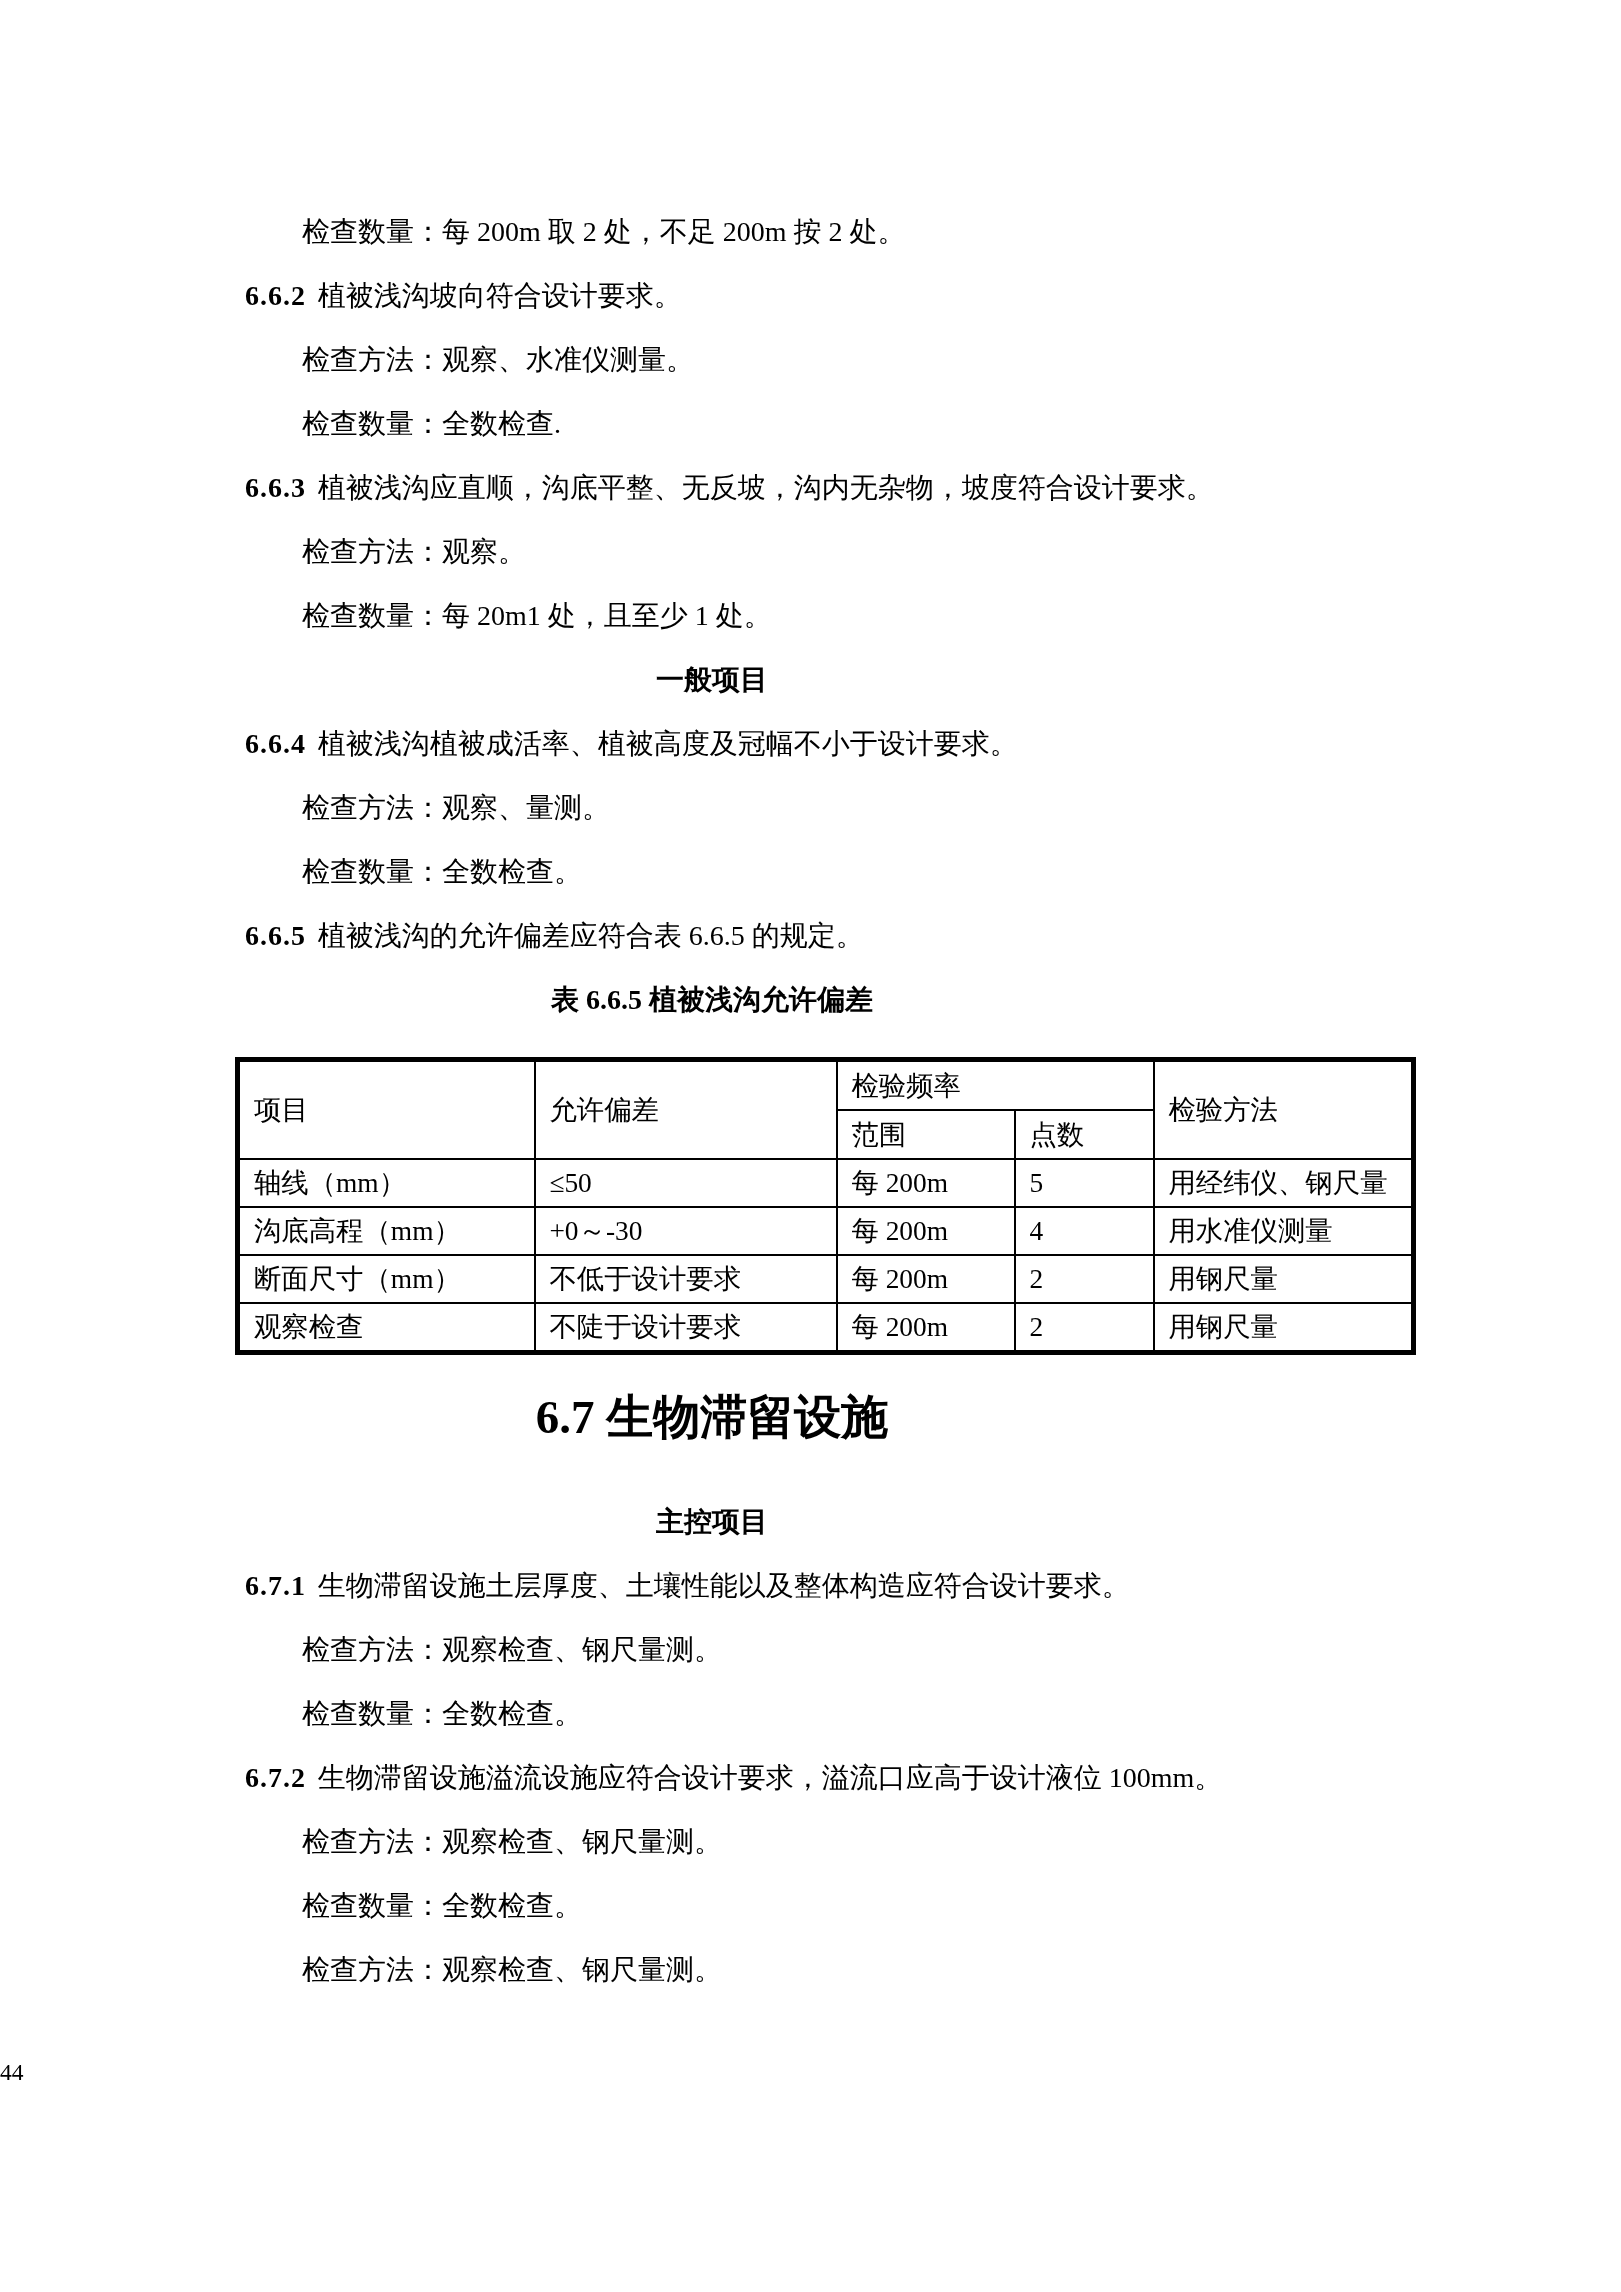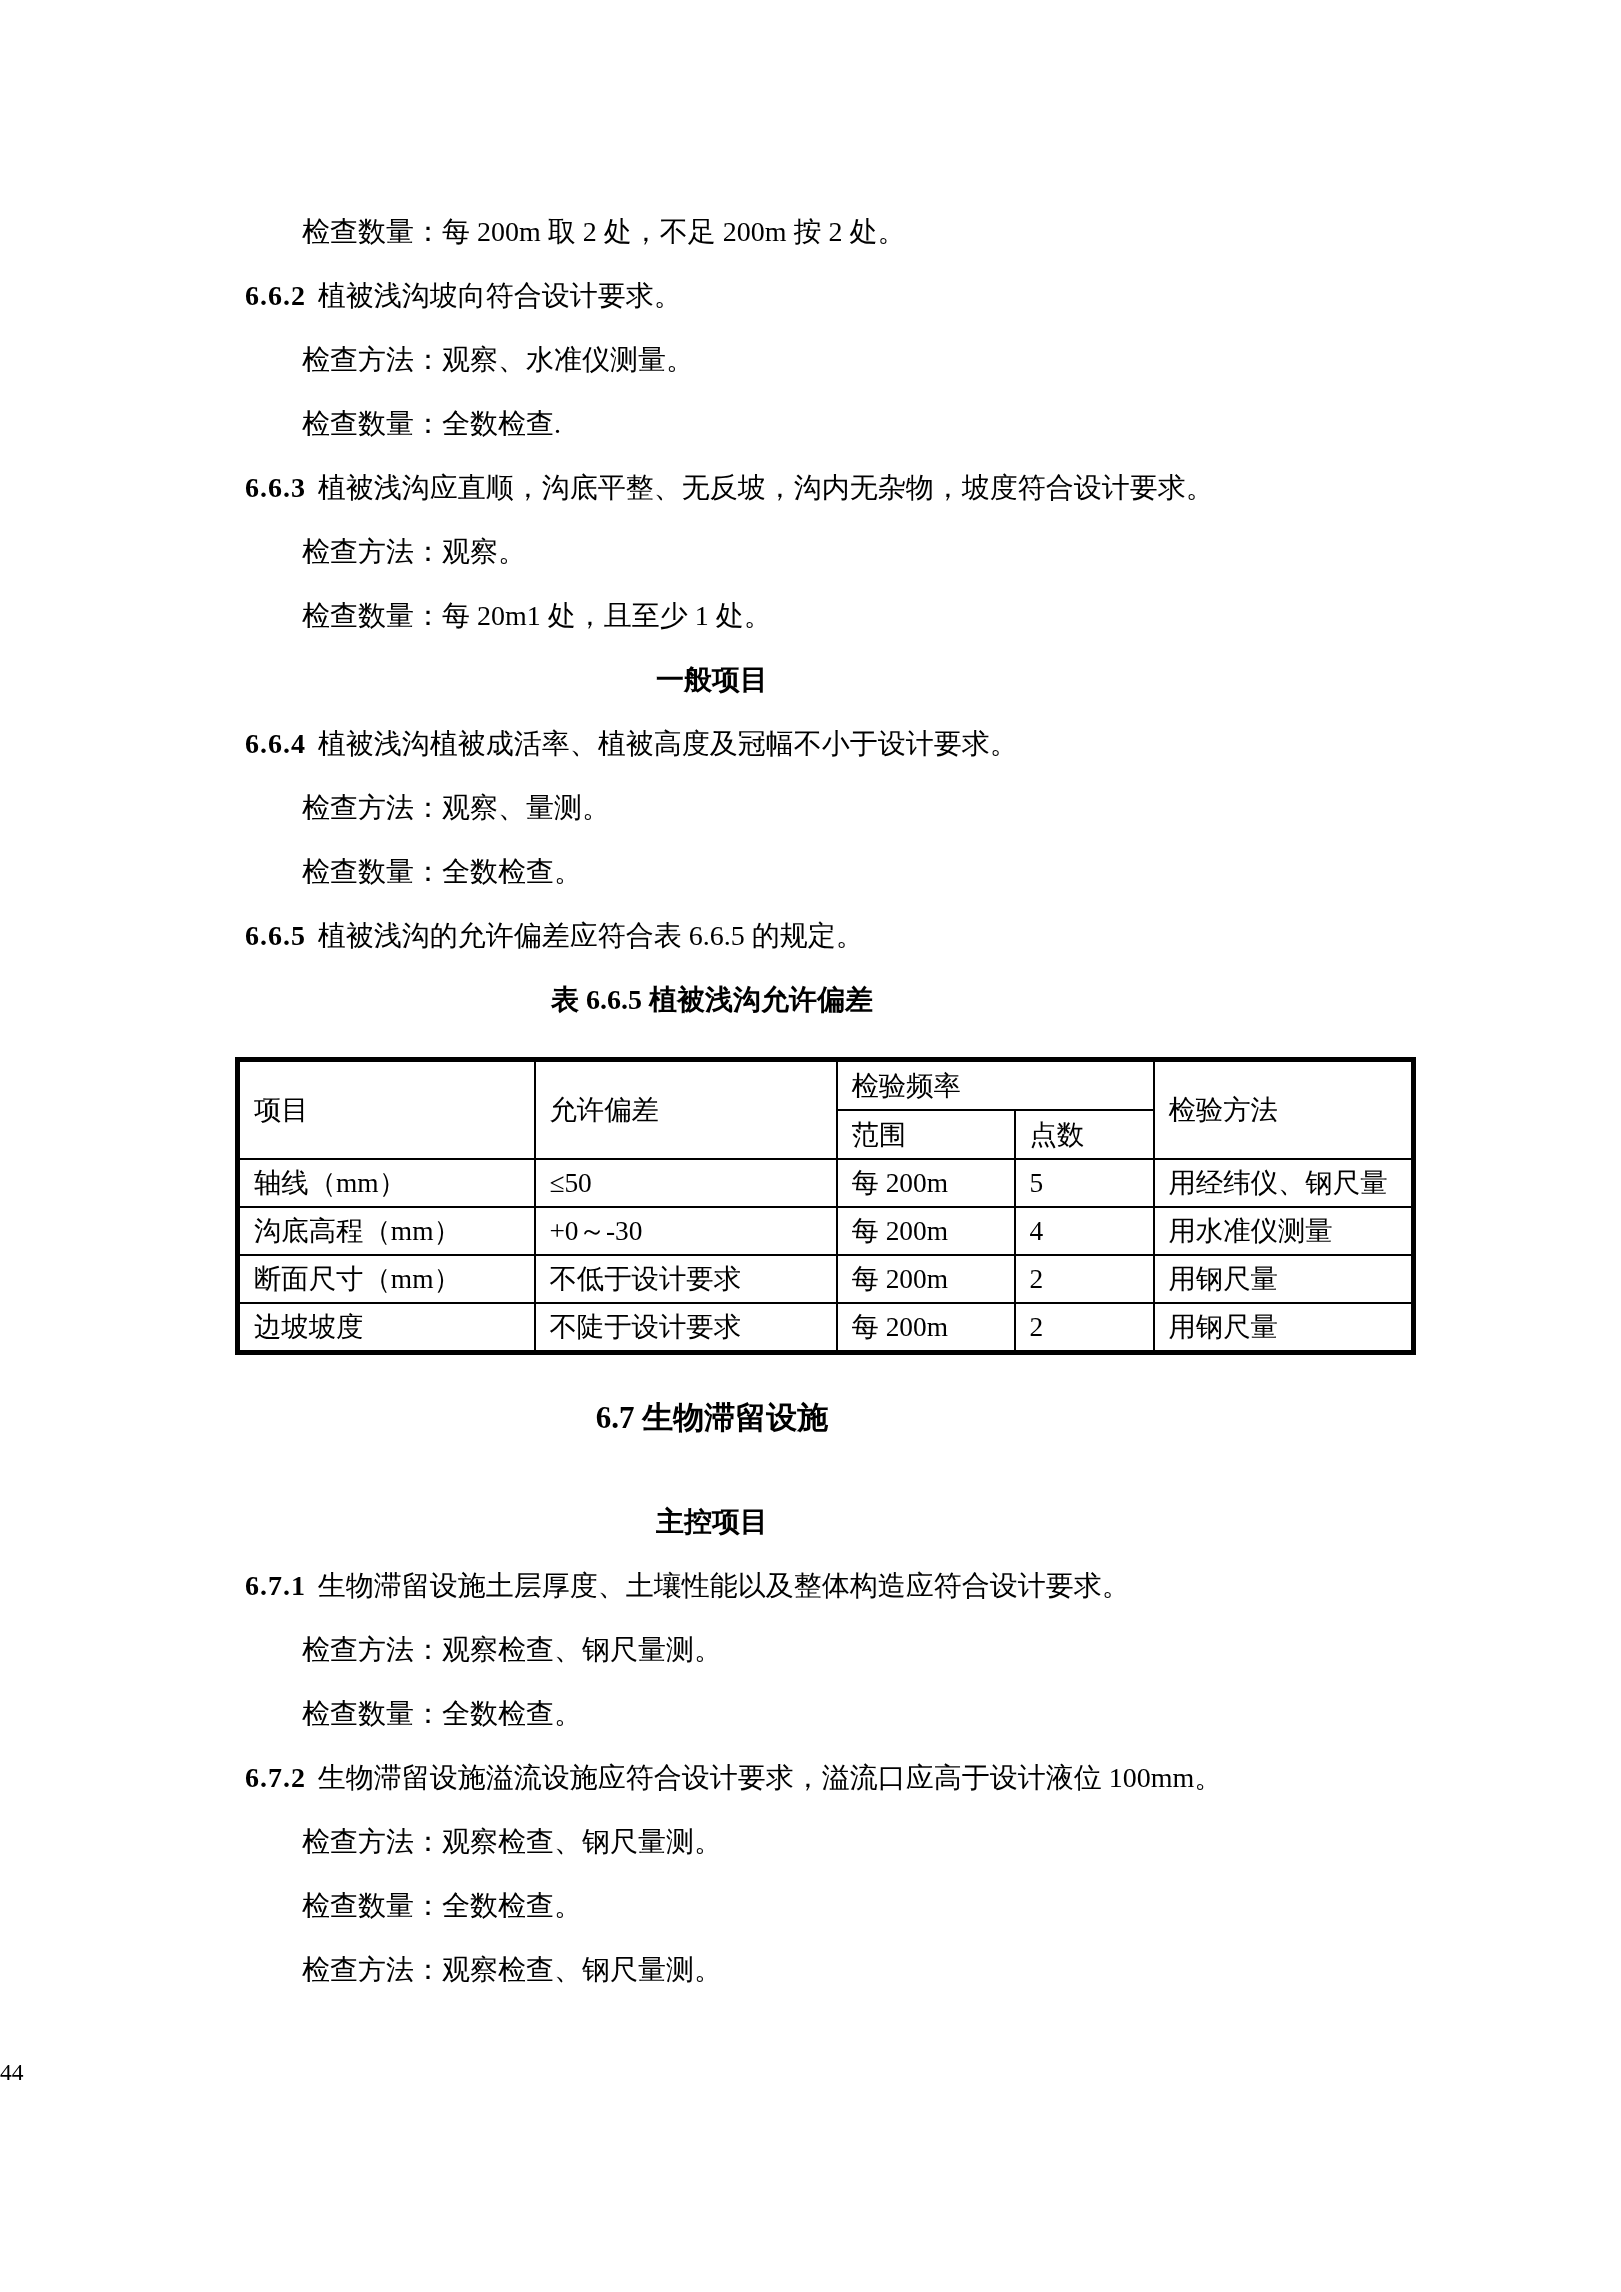--- a/index.html
+++ b/index.html
@@ -63,21 +63,21 @@
     overflow: hidden;
   }
   table.spec tr.hdr-row th { height: 47px; }
   table.spec tr.body-row td { height: 46px; }
   .section-title {
     margin: 35px 0 0 0;
     height: 55px;
     line-height: 55px;
     text-align: center;
     font-weight: bold;
-    font-size: 31px;
+    font-size: 47px;
   }
   .subhead {
     margin-top: 45px;
   }
   .page-footer {
     position: absolute;
     top: 2058px;
     left: 0;
     width: 1621px;
     font-size: 23.5px;
@@ -143,21 +143,21 @@
       <td>用水准仪测量</td>
     </tr>
     <tr class="body-row">
       <td>断面尺寸（mm）</td>
       <td>不低于设计要求</td>
       <td>每 200m</td>
       <td>2</td>
       <td>用钢尺量</td>
     </tr>
     <tr class="body-row">
-      <td>边坡坡度</td>
+      <td>观察检查</td>
       <td>不陡于设计要求</td>
       <td>每 200m</td>
       <td>2</td>
       <td>用钢尺量</td>
     </tr>
   </tbody>
     </table>
 
   <h1 class="section-title">6.7 生物滞留设施</h1>
 

